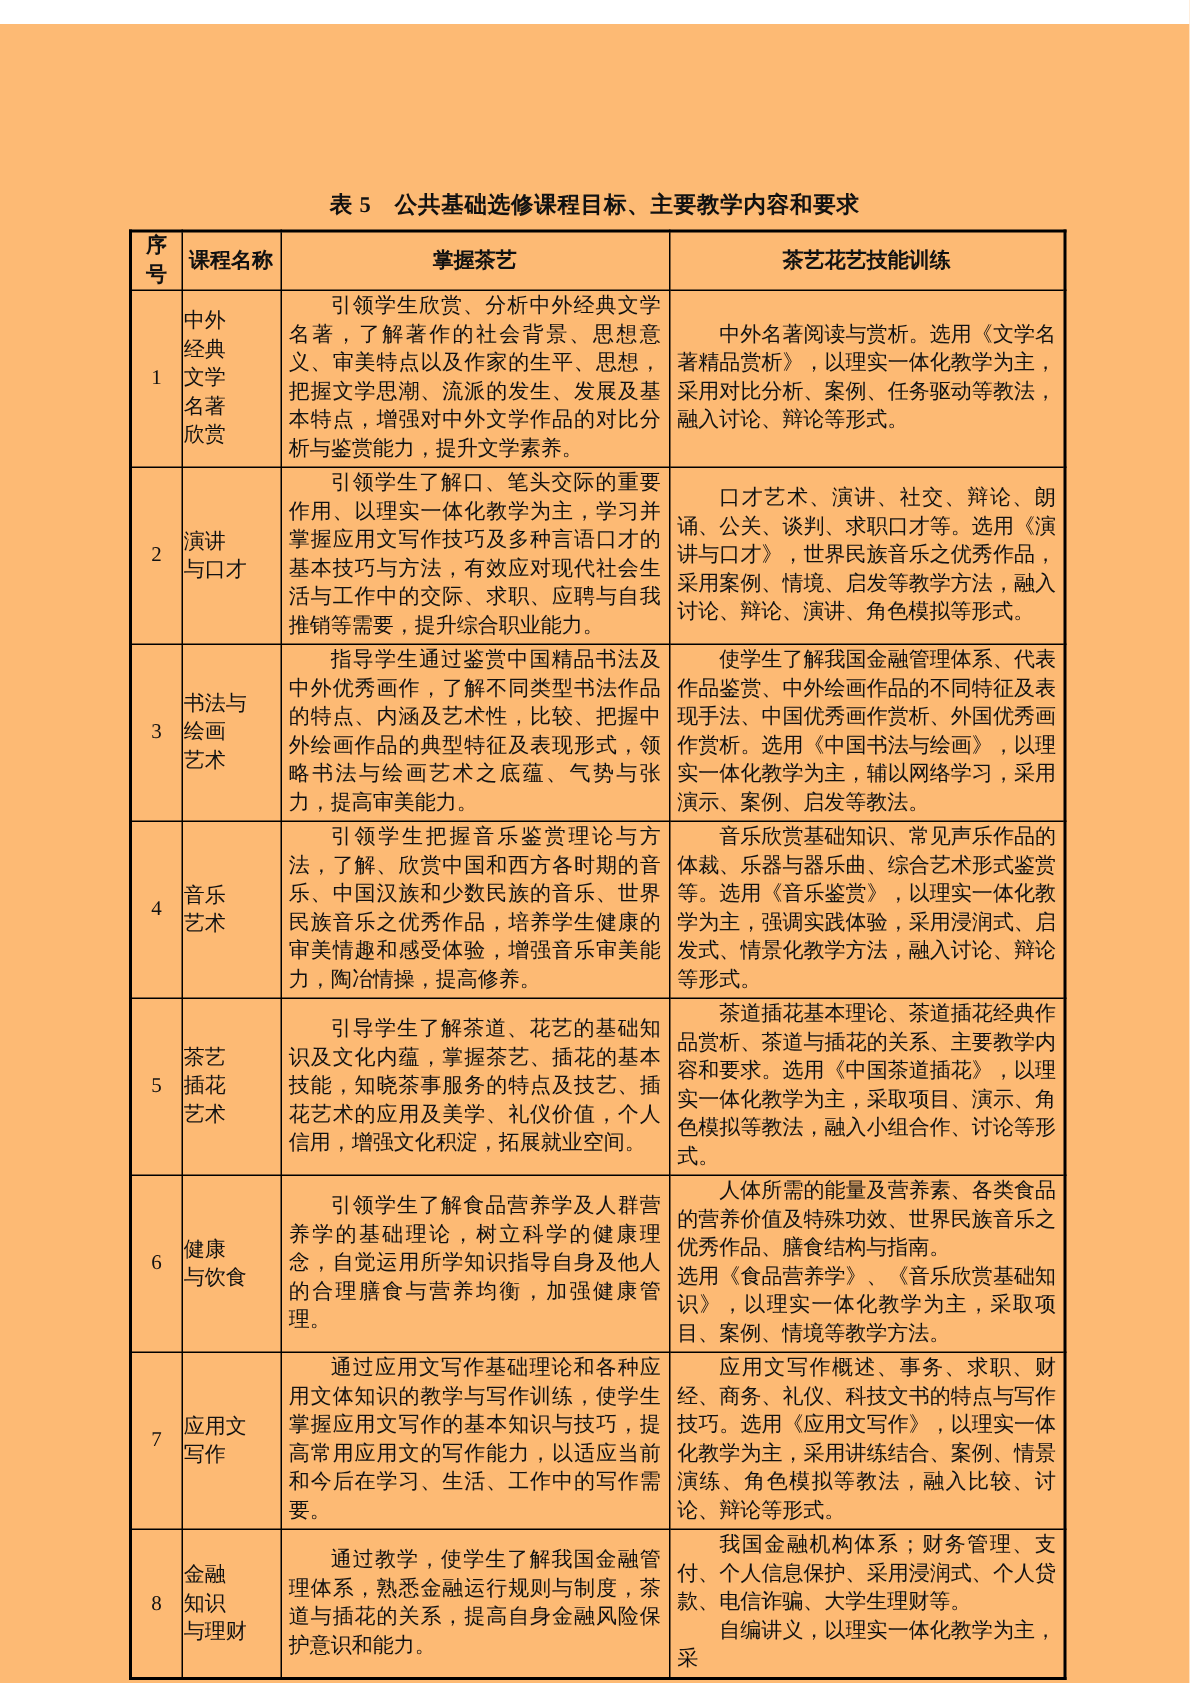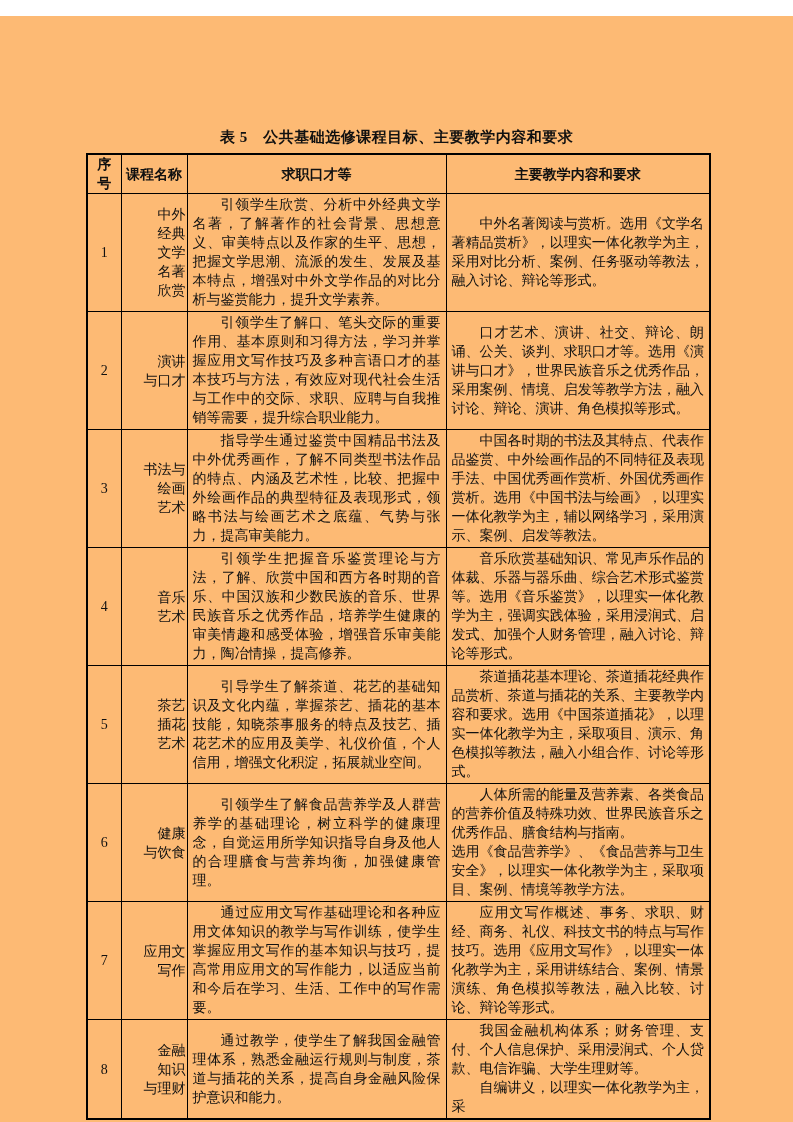--- a/index.html
+++ b/index.html
@@ -42,21 +42,21 @@
     font-weight: bold;
     text-align: center;
     height: 38px;
     white-space: pre-line;
   }
   td.cell-no {
     text-align: center;
     font-family: "Liberation Serif", "DejaVu Serif", serif;
   }
   td.cell-name {
-    text-align: right;
+    text-align: left;
     white-space: pre-line;
     padding: 2px 1px;
     font-family: Liberation Serif, serif;
   }
   td.cell-obj, td.cell-content {
     padding: 1px 5px 2px 5px;
     text-align: justify;
   }
   .para {
     text-indent: 2em;
@@ -86,22 +86,22 @@
       <col style="width:34px">
       <col style="width:66px">
       <col style="width:259px">
       <col style="width:264px">
     </colgroup>
     <thead>
       <tr>
         <th>序
 号</th>
         <th>课程名称</th>
-        <th>求职口才等</th>
-        <th>主要教学内容和要求</th>
+        <th>掌握茶艺</th>
+        <th>茶艺花艺技能训练</th>
       </tr>
     </thead>
     <tbody id="table-body">
         <tr>
           <td class="cell-no">1</td>
           <td class="cell-name">中外
 经典
 文学
 名著
 欣赏</td>
@@ -110,47 +110,47 @@
           </td>
           <td class="cell-content">
             <p class="para">中外名著阅读与赏析。选用《文学名著精品赏析》，以理实一体化教学为主，采用对比分析、案例、任务驱动等教法，融入讨论、辩论等形式。</p>
           </td>
         </tr>
         <tr>
           <td class="cell-no">2</td>
           <td class="cell-name">演讲
 与口才</td>
           <td class="cell-obj">
-            <p class="para">引领学生了解口、笔头交际的重要作用、基本原则和习得方法，学习并掌握应用文写作技巧及多种言语口才的基本技巧与方法，有效应对现代社会生活与工作中的交际、求职、应聘与自我推销等需要，提升综合职业能力。</p>
+            <p class="para">引领学生了解口、笔头交际的重要作用、以理实一体化教学为主，学习并掌握应用文写作技巧及多种言语口才的基本技巧与方法，有效应对现代社会生活与工作中的交际、求职、应聘与自我推销等需要，提升综合职业能力。</p>
           </td>
           <td class="cell-content">
             <p class="para">口才艺术、演讲、社交、辩论、朗诵、公关、谈判、求职口才等。选用《演讲与口才》，世界民族音乐之优秀作品，采用案例、情境、启发等教学方法，融入讨论、辩论、演讲、角色模拟等形式。</p>
           </td>
         </tr>
         <tr>
           <td class="cell-no">3</td>
           <td class="cell-name">书法与
 绘画
 艺术</td>
           <td class="cell-obj">
             <p class="para">指导学生通过鉴赏中国精品书法及中外优秀画作，了解不同类型书法作品的特点、内涵及艺术性，比较、把握中外绘画作品的典型特征及表现形式，领略书法与绘画艺术之底蕴、气势与张力，提高审美能力。</p>
           </td>
           <td class="cell-content">
-            <p class="para">中国各时期的书法及其特点、代表作品鉴赏、中外绘画作品的不同特征及表现手法、中国优秀画作赏析、外国优秀画作赏析。选用《中国书法与绘画》，以理实一体化教学为主，辅以网络学习，采用演示、案例、启发等教法。</p>
+            <p class="para">使学生了解我国金融管理体系、代表作品鉴赏、中外绘画作品的不同特征及表现手法、中国优秀画作赏析、外国优秀画作赏析。选用《中国书法与绘画》，以理实一体化教学为主，辅以网络学习，采用演示、案例、启发等教法。</p>
           </td>
         </tr>
         <tr>
           <td class="cell-no">4</td>
           <td class="cell-name">音乐
 艺术</td>
           <td class="cell-obj">
             <p class="para">引领学生把握音乐鉴赏理论与方法，了解、欣赏中国和西方各时期的音乐、中国汉族和少数民族的音乐、世界民族音乐之优秀作品，培养学生健康的审美情趣和感受体验，增强音乐审美能力，陶冶情操，提高修养。</p>
           </td>
           <td class="cell-content">
-            <p class="para">音乐欣赏基础知识、常见声乐作品的体裁、乐器与器乐曲、综合艺术形式鉴赏等。选用《音乐鉴赏》，以理实一体化教学为主，强调实践体验，采用浸润式、启发式、加强个人财务管理，融入讨论、辩论等形式。</p>
+            <p class="para">音乐欣赏基础知识、常见声乐作品的体裁、乐器与器乐曲、综合艺术形式鉴赏等。选用《音乐鉴赏》，以理实一体化教学为主，强调实践体验，采用浸润式、启发式、情景化教学方法，融入讨论、辩论等形式。</p>
           </td>
         </tr>
         <tr>
           <td class="cell-no">5</td>
           <td class="cell-name">茶艺
 插花
 艺术</td>
           <td class="cell-obj">
             <p class="para">引导学生了解茶道、花艺的基础知识及文化内蕴，掌握茶艺、插花的基本技能，知晓茶事服务的特点及技艺、插花艺术的应用及美学、礼仪价值，个人信用，增强文化积淀，拓展就业空间。</p>
           </td>
@@ -160,21 +160,21 @@
         </tr>
         <tr>
           <td class="cell-no">6</td>
           <td class="cell-name">健康
 与饮食</td>
           <td class="cell-obj">
             <p class="para">引领学生了解食品营养学及人群营养学的基础理论，树立科学的健康理念，自觉运用所学知识指导自身及他人的合理膳食与营养均衡，加强健康管理。</p>
           </td>
           <td class="cell-content">
             <p class="para">人体所需的能量及营养素、各类食品的营养价值及特殊功效、世界民族音乐之优秀作品、膳食结构与指南。</p>
-            <p class="para no-indent">选用《食品营养学》、《食品营养与卫生安全》，以理实一体化教学为主，采取项目、案例、情境等教学方法。</p>
+            <p class="para no-indent">选用《食品营养学》、《音乐欣赏基础知识》，以理实一体化教学为主，采取项目、案例、情境等教学方法。</p>
           </td>
         </tr>
         <tr>
           <td class="cell-no">7</td>
           <td class="cell-name">应用文
 写作</td>
           <td class="cell-obj">
             <p class="para">通过应用文写作基础理论和各种应用文体知识的教学与写作训练，使学生掌握应用文写作的基本知识与技巧，提高常用应用文的写作能力，以适应当前和今后在学习、生活、工作中的写作需要。</p>
           </td>
           <td class="cell-content">

